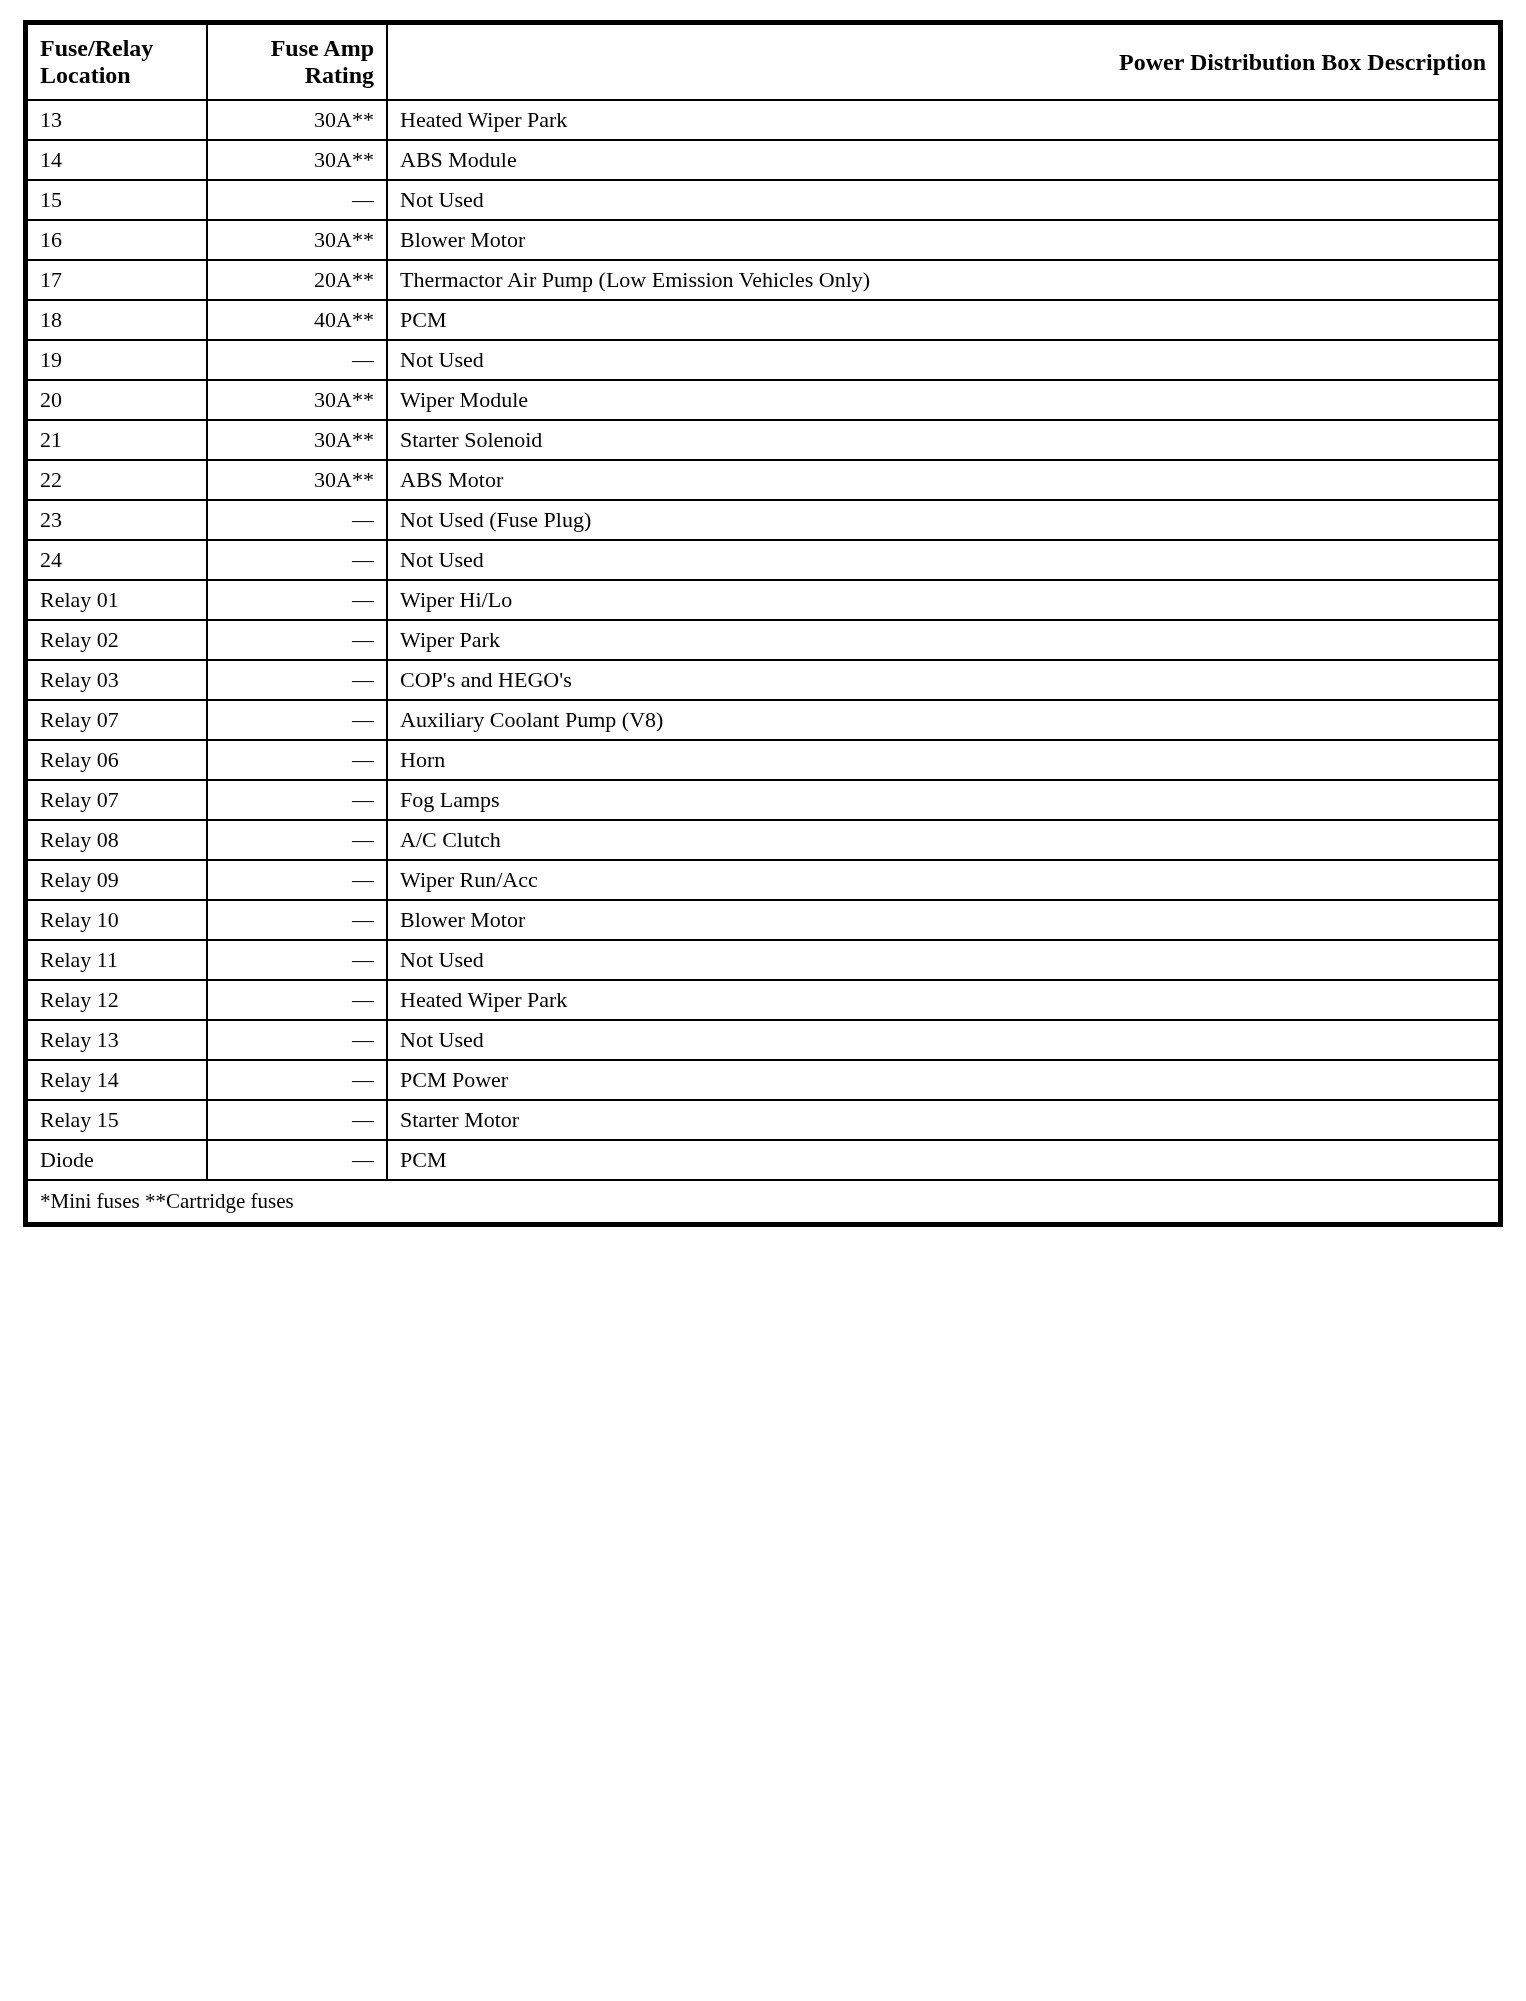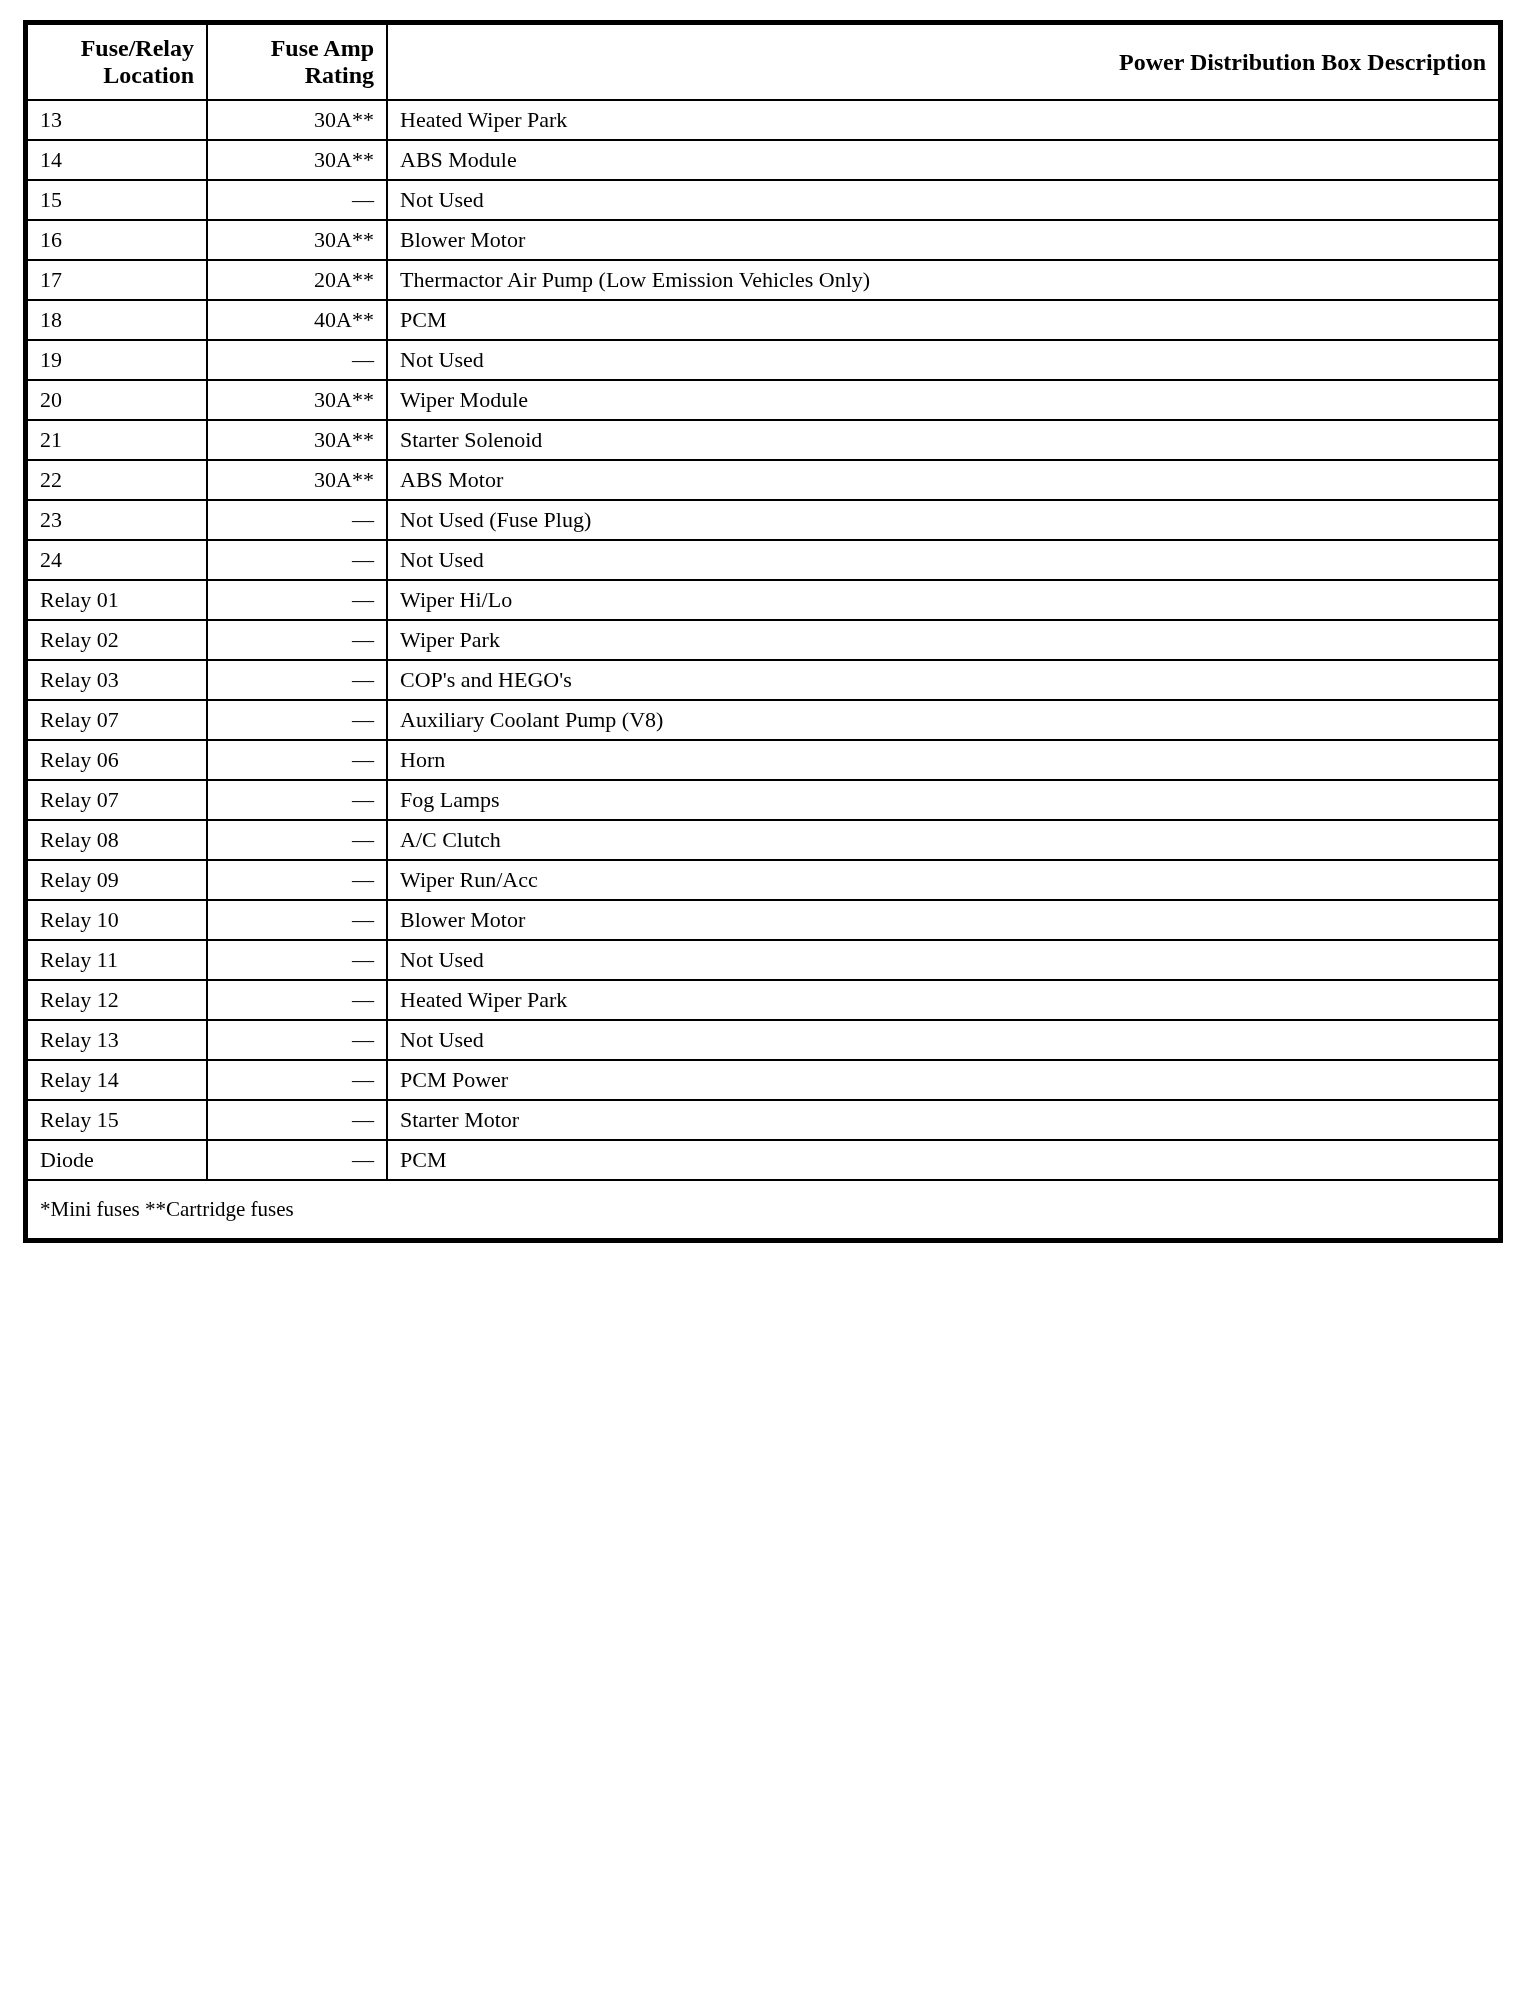--- a/index.html
+++ b/index.html
@@ -37,21 +37,21 @@
 
     th {
       text-align: right;
       font-weight: bold;
       font-size: 24px;
       padding: 10px 12px;
     }
 
     .col-location {
       width: 180px;
-      text-align: right;
+      text-align: left;
     }
 
     .col-rating {
       width: 180px;
       text-align: right;
     }
 
     .col-description {
       width: auto;
     }
@@ -59,21 +59,21 @@
     td.col-location {
       text-align: left;
     }
 
     td.col-rating {
       text-align: right;
     }
 
     .footer-row td {
       font-size: 21px;
-      padding: 16px 12px;
+      padding: 8px 12px;
     }
   </style>
 </head>
 <body>
 
 <div class="table-container">
   <table>
     <thead>
       <tr>
         <th class="col-location">Fuse/Relay<br>Location</th>

